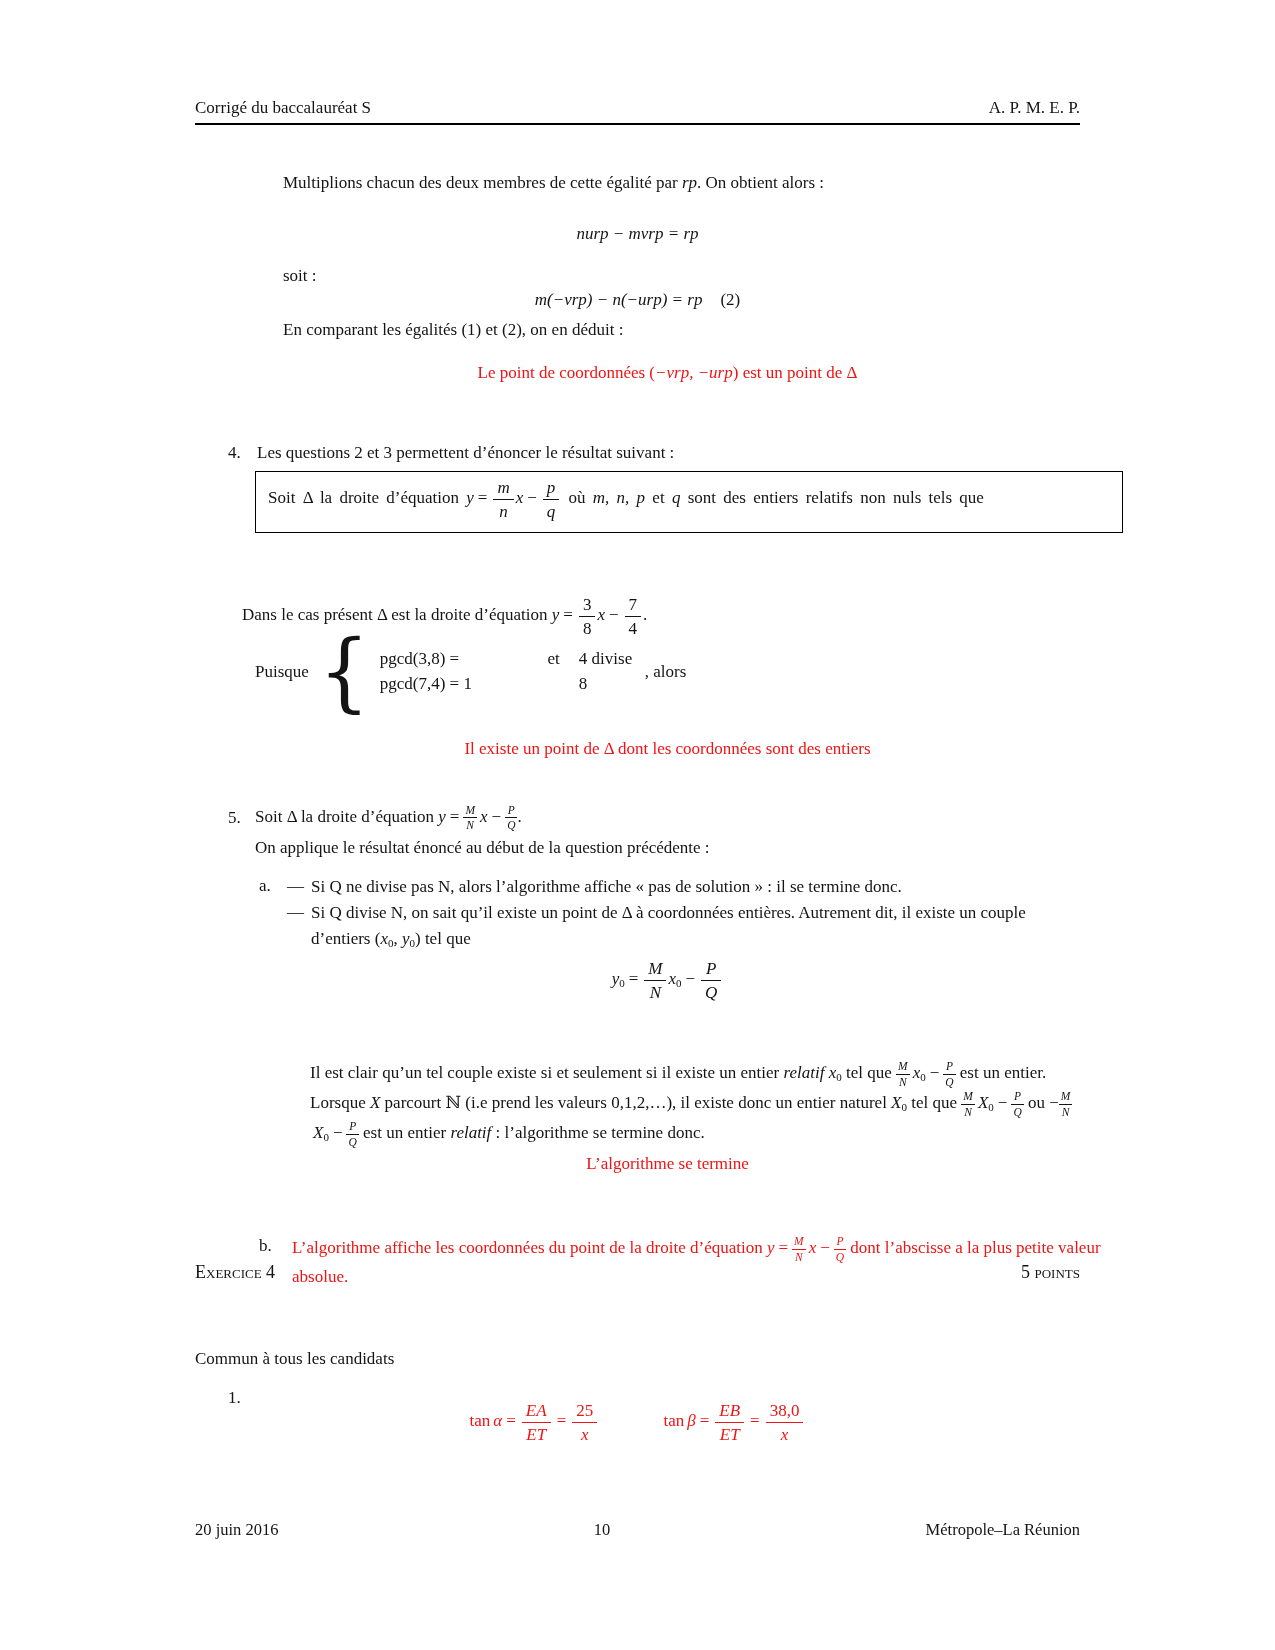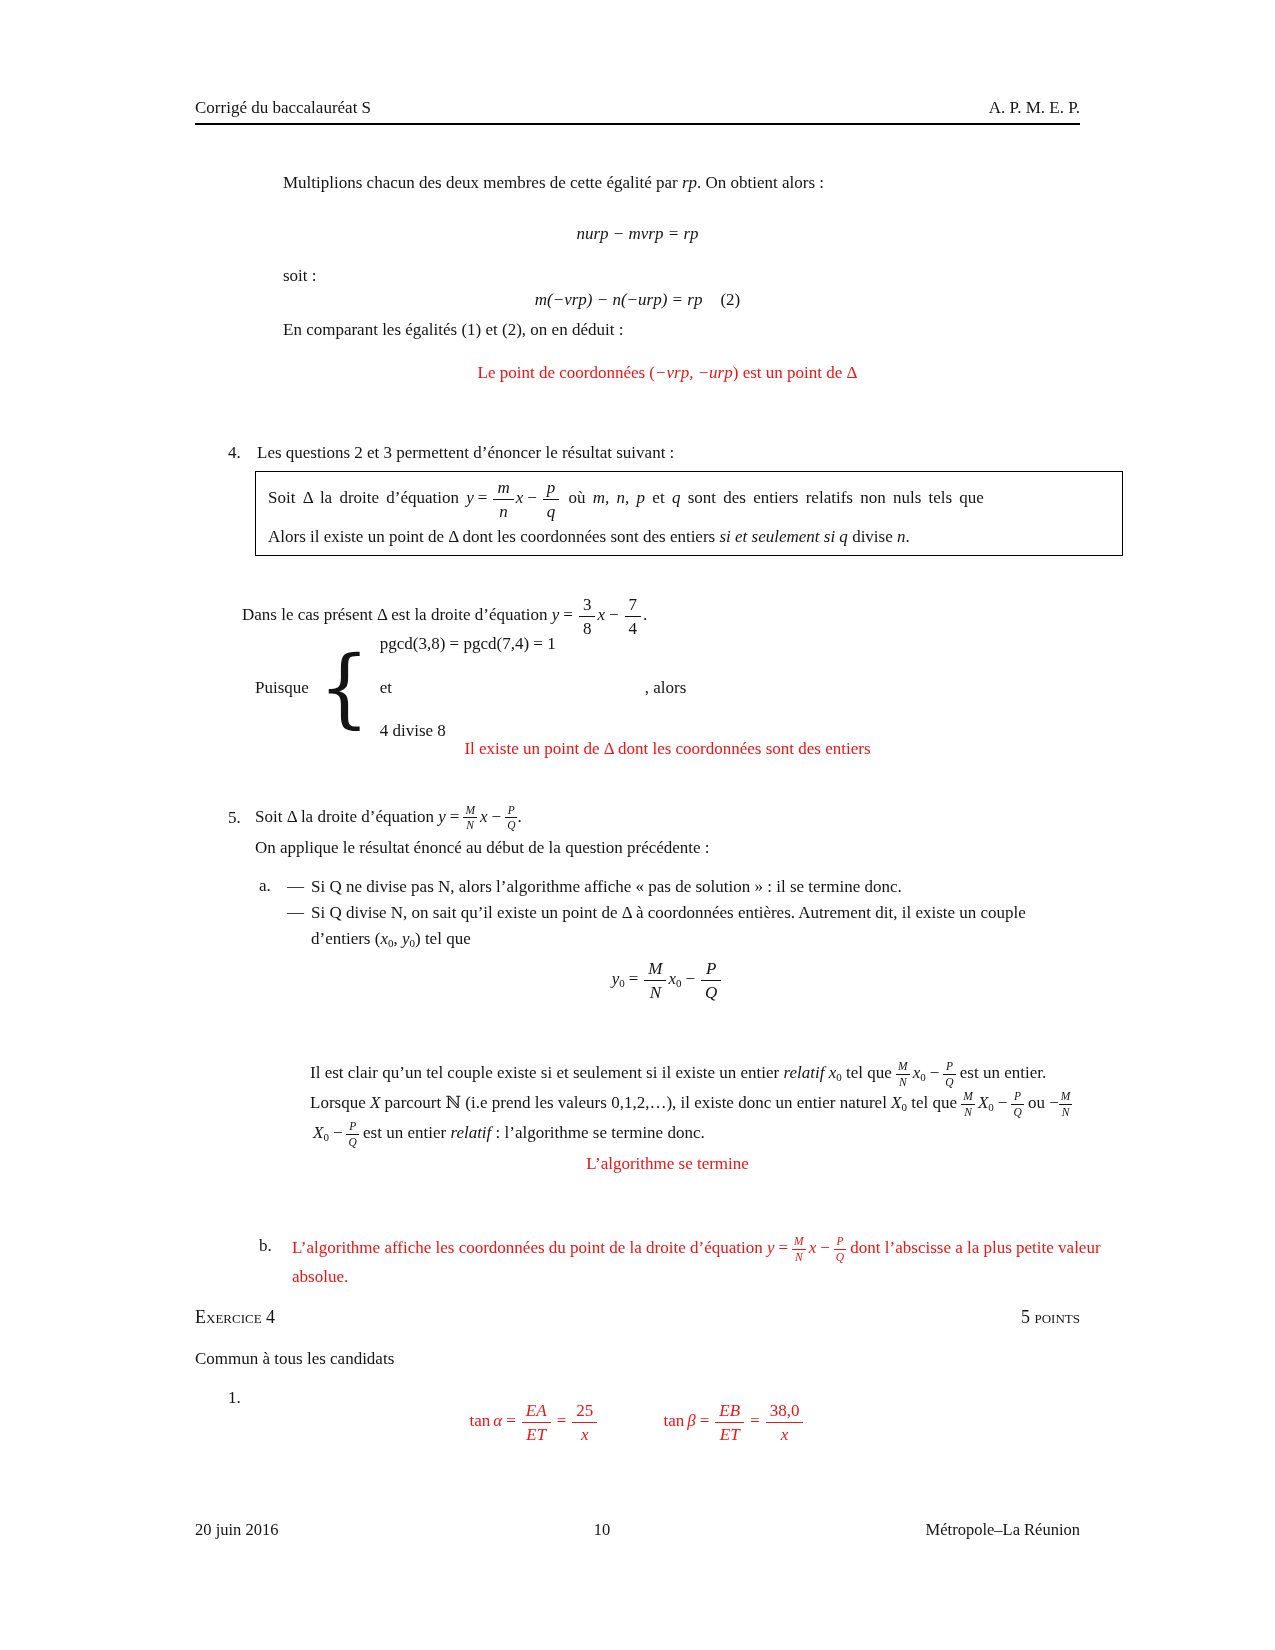--- a/index.html
+++ b/index.html
@@ -27,21 +27,21 @@
   .dfrac .fd { display:block; padding:2px 4px 1px; }
   .sfrac { font-size:11.5px; line-height:1.08; }
   .sfrac .fn { display:block; border-bottom:1px solid currentColor; padding:0 2px 1px; }
   .sfrac .fd { display:block; padding:1px 2px 0; }
   
   .thmbox { border:1.6px solid #000; padding:5px 12px 7px; }
   .thmbox .l1 { word-spacing:3px; margin-bottom:3px; }
   .thmbox .l2, .thmbox .l3 { line-height:23px; }
   
   .prow { display:flex; align-items:center; gap:10px; }
-  .plines { display:flex; flex-direction:column; gap:19px; width:255px; }
+  .plines { display:flex; flex-direction:row; gap:19px; width:255px; }
   .brace { font-family:"DejaVu Serif",serif; font-size:80px; font-weight:300;
            line-height:1; transform:scaleY(1.08); display:inline-block; }
   
   .dashrow { display:flex; align-items:flex-start; }
   .dashrow .dash { width:24px; flex:0 0 24px; }
   .dashrow p { width:770px; line-height:26px; }
   .para p { line-height:26px; }
   .exrow { display:flex; justify-content:space-between; font-size:18px; }
   .footrow { display:flex; justify-content:space-between; font-size:16.5px; }
   .tangroup { display:inline-block; }
@@ -64,21 +64,20 @@
 
 <div class="abs" style="left:283px; top:318px;">En comparant les égalités (1) et (2), on en déduit :</div>
 
 <div class="abs ctr red" style="left:255px; top:361px; width:825px;"><span>Le point de coordonnées (</span><span class="it">−vrp, −urp</span><span>) est un point de Δ</span></div>
 
 <div class="abs b" style="left:228px; top:441px;">4.</div>
 <div class="abs" style="left:257px; top:441px;">Les questions 2 et 3 permettent d’énoncer le résultat suivant :</div>
 
 <div class="abs thmbox" style="left:255px; top:471px; width:868px;">
   <div class="l1"><span>Soit Δ la droite d’équation </span><span class="it">y</span><span class="op">=</span><span class="frac dfrac"><span class="fn it">m</span><span class="fd it">n</span></span><span class="it">x</span><span class="op">−</span><span class="frac dfrac"><span class="fn it">p</span><span class="fd it">q</span></span><span> où </span><span class="it">m, n, p</span><span> et </span><span class="it">q</span><span> sont des entiers relatifs non nuls tels que</span></div>
-  <div class="l3"><span>Alors il existe un point de Δ dont les coordonnées sont des entiers </span><span class="it">si et seulement si q</span><span> divise </span><span class="it">n</span><span>.</span></div>
 </div>
 
 <div class="abs" style="left:242px; top:594px;"><span>Dans le cas présent Δ est la droite d’équation </span><span class="it">y</span><span class="op">=</span><span class="frac dfrac"><span class="fn">3</span><span class="fd">8</span></span><span class="it">x</span><span class="op">−</span><span class="frac dfrac"><span class="fn">7</span><span class="fd">4</span></span><span>.</span></div>
 
 <div class="abs" style="left:255px; top:632px;">
   <div class="prow">
     <span>Puisque</span>
     <span class="brace">{</span>
     <div class="plines">
       <div>pgcd(3,8) = pgcd(7,4) = 1</div>
@@ -110,21 +109,21 @@
 <div class="abs para" style="left:310px; top:1024px; width:773px;margin-top:36px;">
   <p><span>Il est clair qu’un tel couple existe si et seulement si il existe un entier </span><span class="it">relatif x</span><span class="sb">0</span><span> tel que </span><span class="frac sfrac"><span class="fn it">M</span><span class="fd it">N</span></span><span class="it" style="padding-left:3px;">x</span><span class="sb">0</span><span class="op">−</span><span class="frac sfrac"><span class="fn it">P</span><span class="fd it">Q</span></span><span> est un entier.</span></p>
   <p><span>Lorsque </span><span class="it">X</span><span> parcourt ℕ (i.e prend les valeurs 0,1,2,…), il existe donc un entier naturel </span><span class="it">X</span><span class="sb">0</span><span> tel que </span><span class="frac sfrac"><span class="fn it">M</span><span class="fd it">N</span></span><span class="it" style="padding-left:3px;">X</span><span class="sb">0</span><span class="op">−</span><span class="frac sfrac"><span class="fn it">P</span><span class="fd it">Q</span></span><span> ou −</span><span class="frac sfrac"><span class="fn it">M</span><span class="fd it">N</span></span><span class="it" style="padding-left:3px;">X</span><span class="sb">0</span><span class="op">−</span><span class="frac sfrac"><span class="fn it">P</span><span class="fd it">Q</span></span><span> est un entier </span><span class="it">relatif</span><span> : l’algorithme se termine donc.</span></p>
 </div>
 
 <div class="abs ctr red" style="left:255px; top:1152px; width:825px;">L’algorithme se termine</div>
 
 <div class="abs b" style="left:259px; top:1234px;">b.</div>
 <div class="abs red" style="left:292px; top:1234px; width:855px; line-height:27px;"><span>L’algorithme affiche les coordonnées du point de la droite d’équation </span><span class="it">y</span><span class="op">=</span><span class="frac sfrac"><span class="fn it">M</span><span class="fd it">N</span></span><span class="it" style="padding-left:3px;">x</span><span class="op">−</span><span class="frac sfrac"><span class="fn it">P</span><span class="fd it">Q</span></span><span> dont l’abscisse a la plus petite valeur absolue.</span></div>
 
-<div class="abs exrow b sc" style="left:195px; top:1304px; width:885px;">
+<div class="abs exrow b sc" style="left:195px; top:1259px; width:885px;">
   <span>Exercice 4</span>
   <span>5 points</span>
 </div>
 <div class="abs b" style="left:195px; top:1347px;">Commun à tous les candidats</div>
 <div class="abs b" style="left:228px; top:1386px;">1.</div>
 
 <div class="abs ctr red" style="left:195px; top:1400px; width:885px;">
   <span class="tangroup"><span>tan</span><span class="it" style="padding-left:3px;">α</span><span class="op">=</span><span class="frac dfrac"><span class="fn it">EA</span><span class="fd it">ET</span></span><span class="op">=</span><span class="frac dfrac"><span class="fn">25</span><span class="fd it">x</span></span></span>
   <span class="tangroup"><span>tan</span><span class="it" style="padding-left:3px;">β</span><span class="op">=</span><span class="frac dfrac"><span class="fn it">EB</span><span class="fd it">ET</span></span><span class="op">=</span><span class="frac dfrac"><span class="fn">38,0</span><span class="fd it">x</span></span></span>
 </div>

